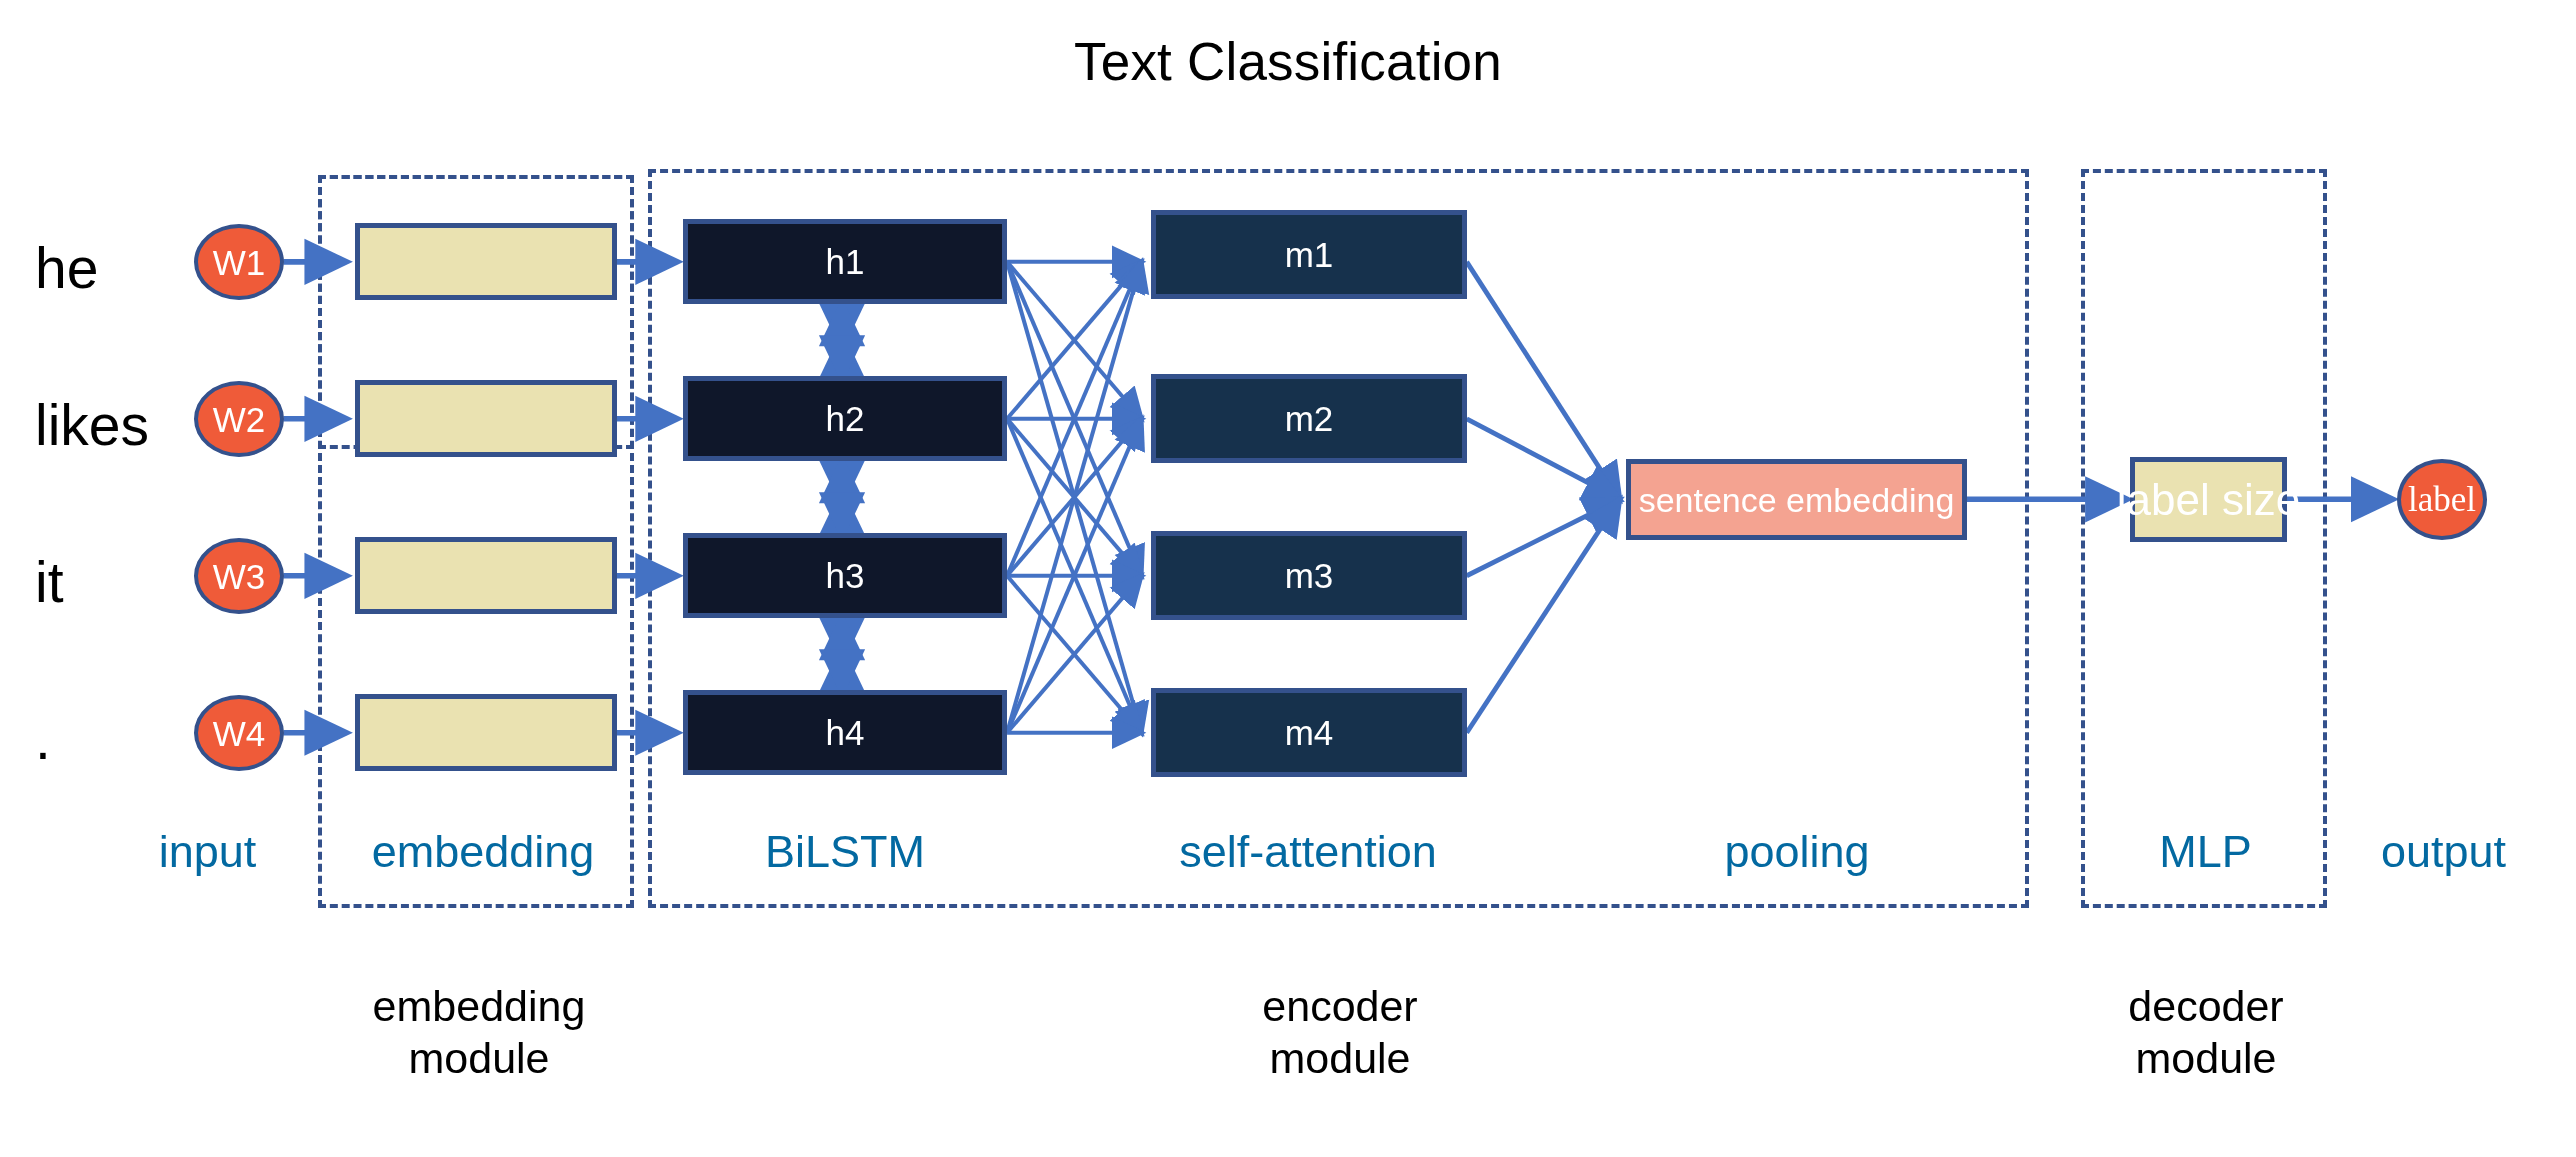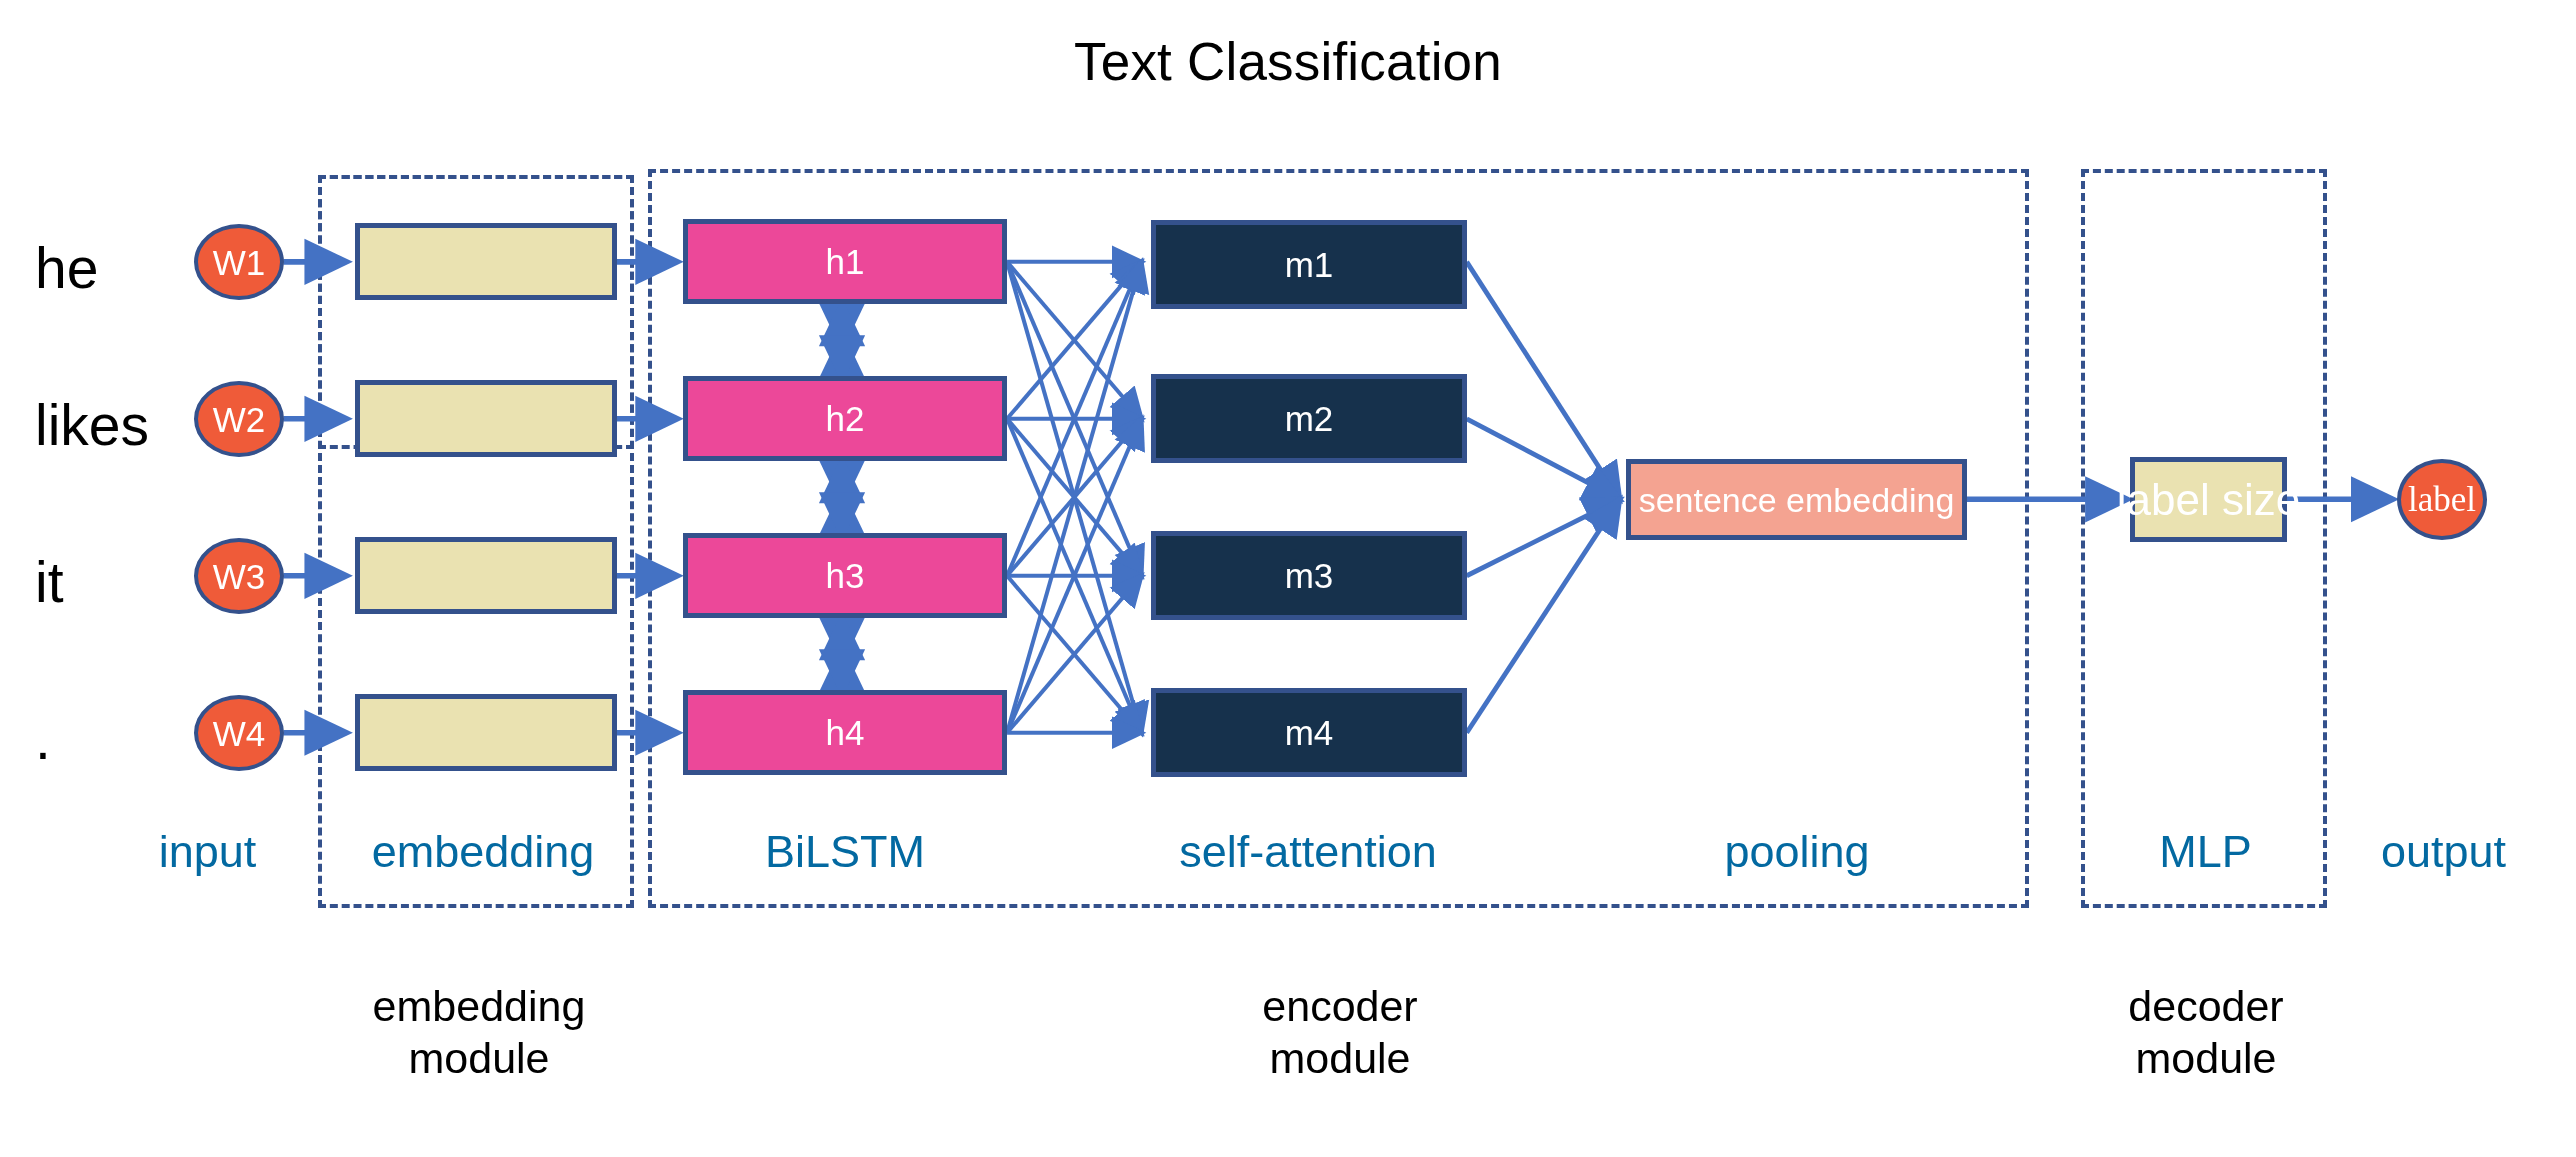--- a/index.html
+++ b/index.html
@@ -30,21 +30,21 @@
     color:#ffffff;font-size:35px;line-height:1;
   }
 
   .nodebox{
     position:absolute;box-sizing:border-box;
     border:5.6px solid #34518C;
     display:flex;align-items:center;justify-content:center;
     color:#ffffff;font-size:35px;line-height:1;white-space:nowrap;
   }
   .emb{background:#EAE2B1;}
-  .hbox{background:#ec4899;}
+  .hbox{background:#0f172a;}
   .mbox{background:#16314C;}
   .sentbox{background:#F4A391;font-size:34px;}
   .lblsize{background:#EAE2B1;font-size:44px;}
 
   .caption{
     position:absolute;font-size:45px;color:#0369a1;line-height:1;
     white-space:nowrap;text-align:center;
   }
   .modlabel{
     position:absolute;font-size:43px;color:#000;line-height:1.22;
@@ -174,21 +174,21 @@
   <div class="nodebox hbox" style="left:683px;top:376px;width:324px;height:85px;">
     <span>h2</span>
   </div>
   <div class="nodebox hbox" style="left:683px;top:533px;width:324px;height:85px;">
     <span>h3</span>
   </div>
   <div class="nodebox hbox" style="left:683px;top:690px;width:324px;height:85px;">
     <span>h4</span>
   </div>
 
-  <div class="nodebox mbox" style="left:1151px;top:220px;width:316px;height:89px;text-align:center;">
+  <div class="nodebox mbox" style="left:1151px;top:210px;width:316px;height:89px;text-align:center;">
     <span>m1</span>
   </div>
   <div class="nodebox mbox" style="left:1151px;top:374px;width:316px;height:89px;">
     <span>m2</span>
   </div>
   <div class="nodebox mbox" style="left:1151px;top:531px;width:316px;height:89px;">
     <span>m3</span>
   </div>
   <div class="nodebox mbox" style="left:1151px;top:688px;width:316px;height:89px;">
     <span>m4</span>

